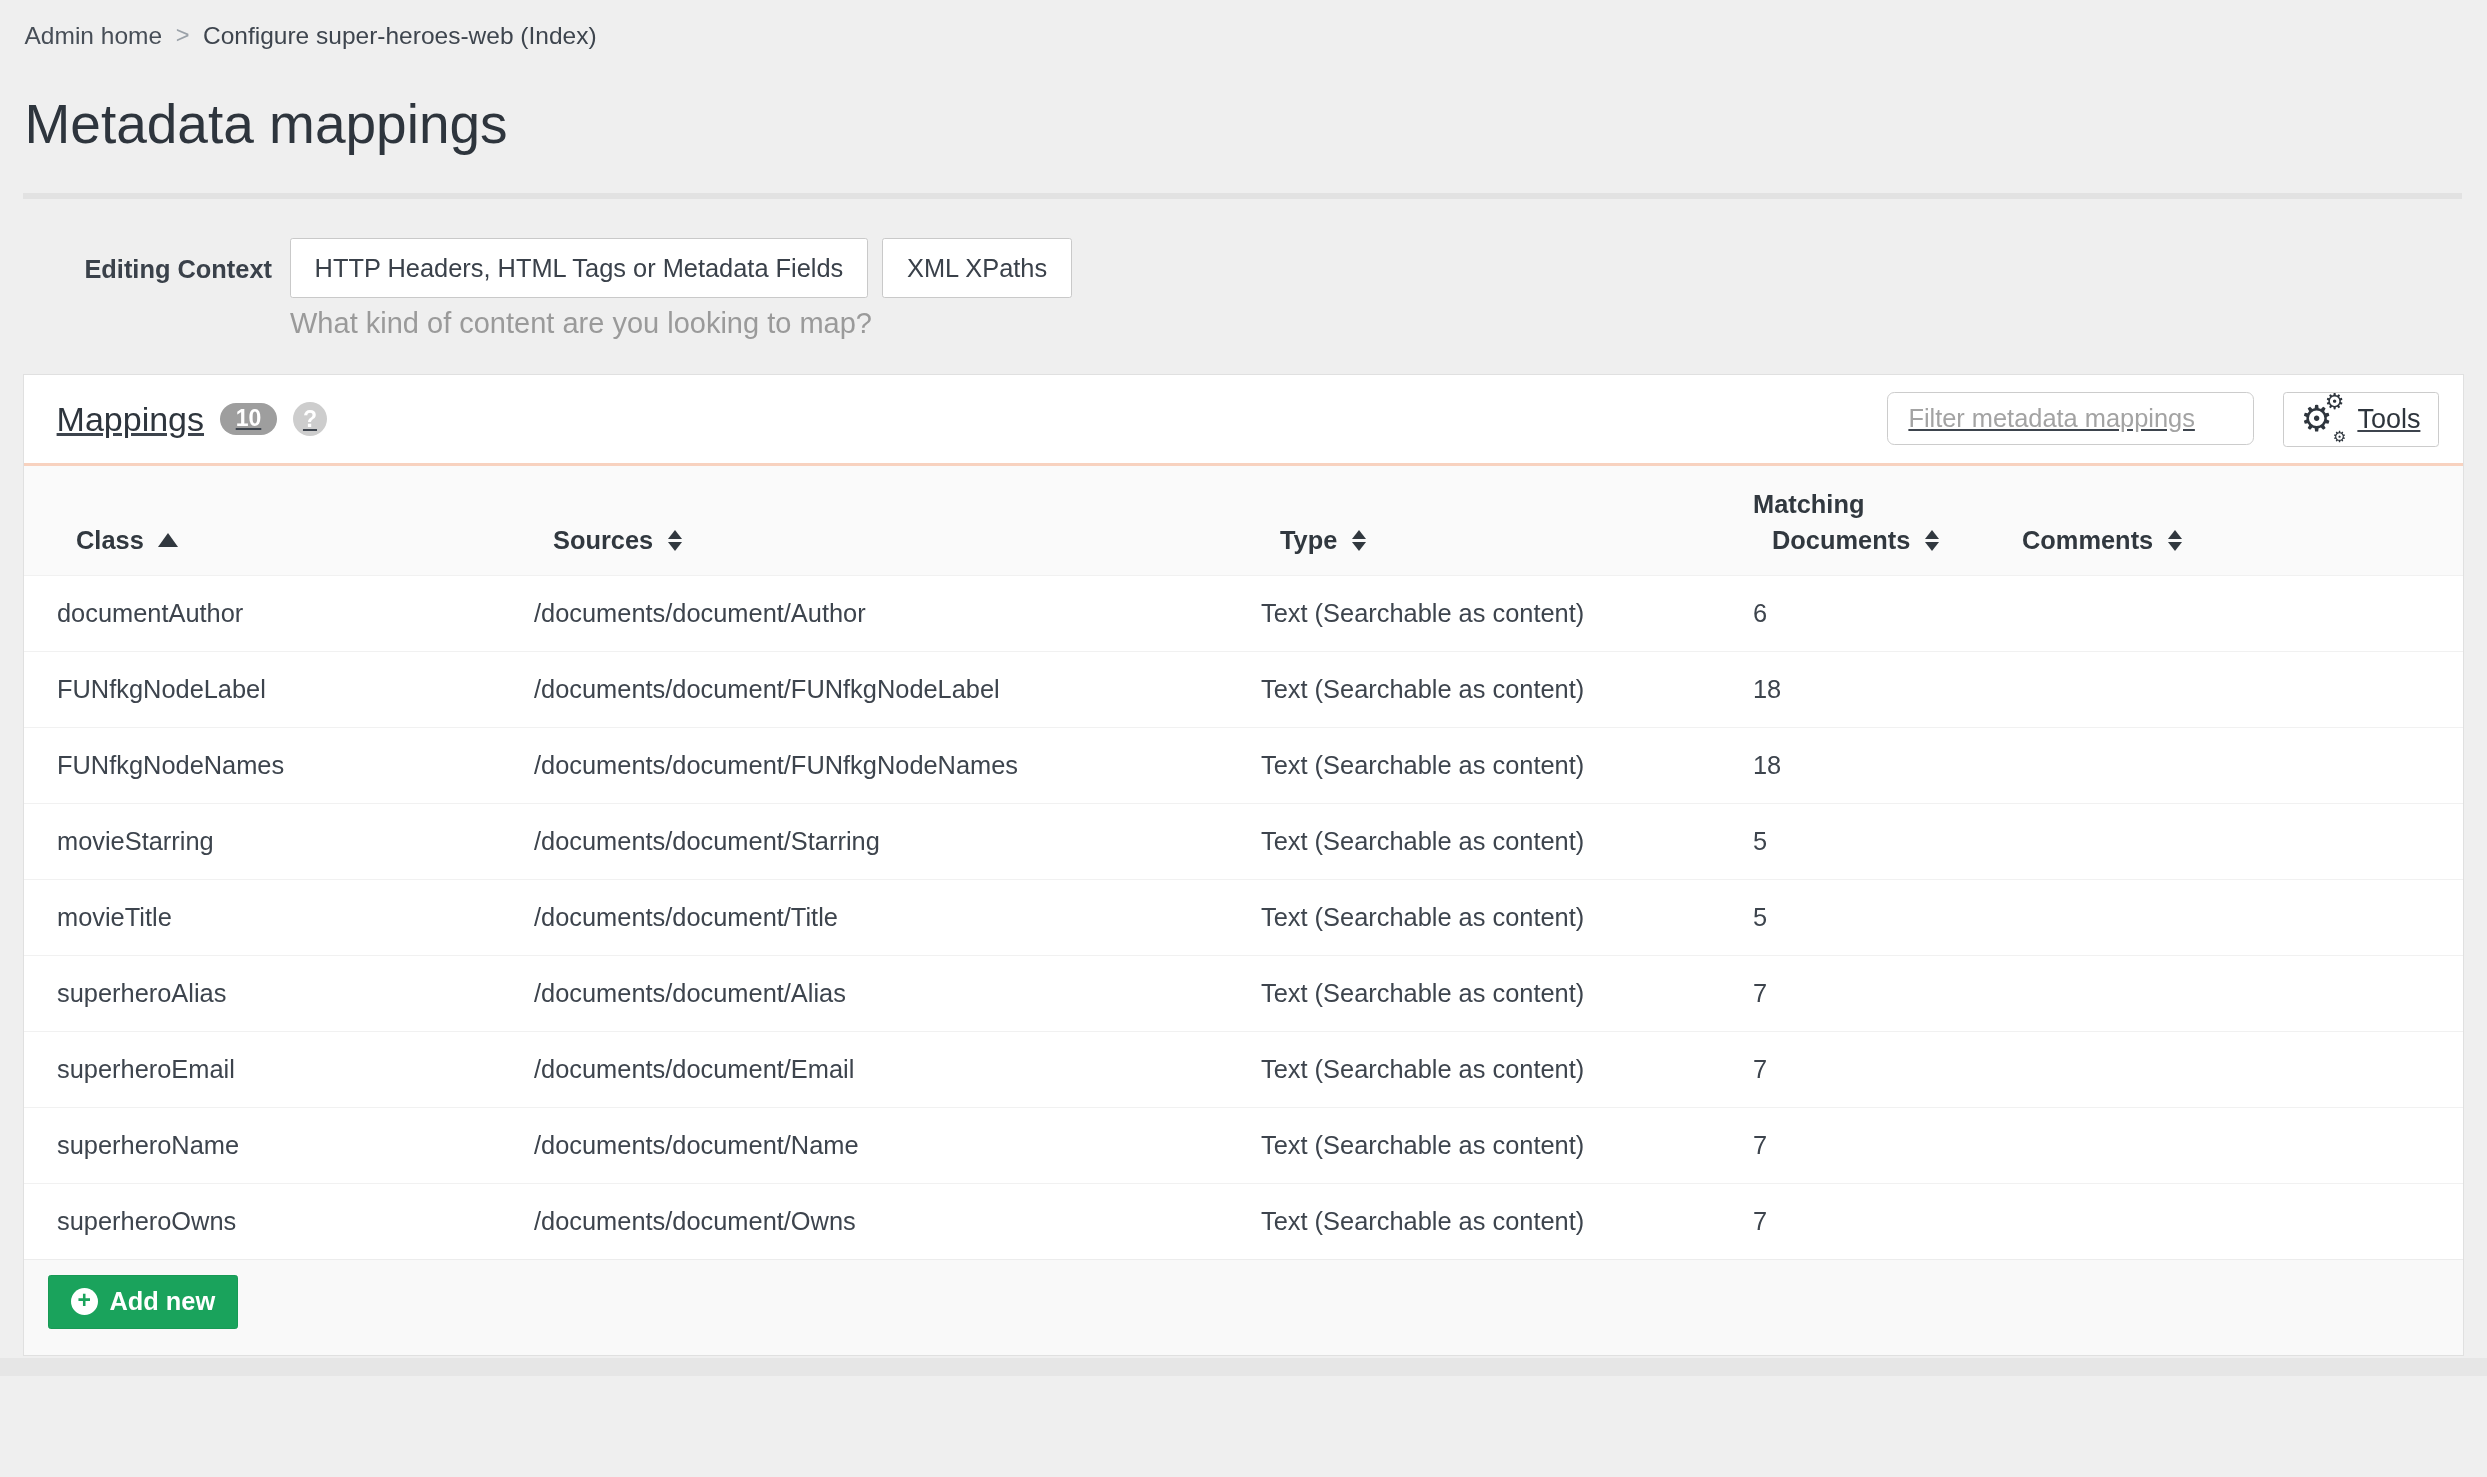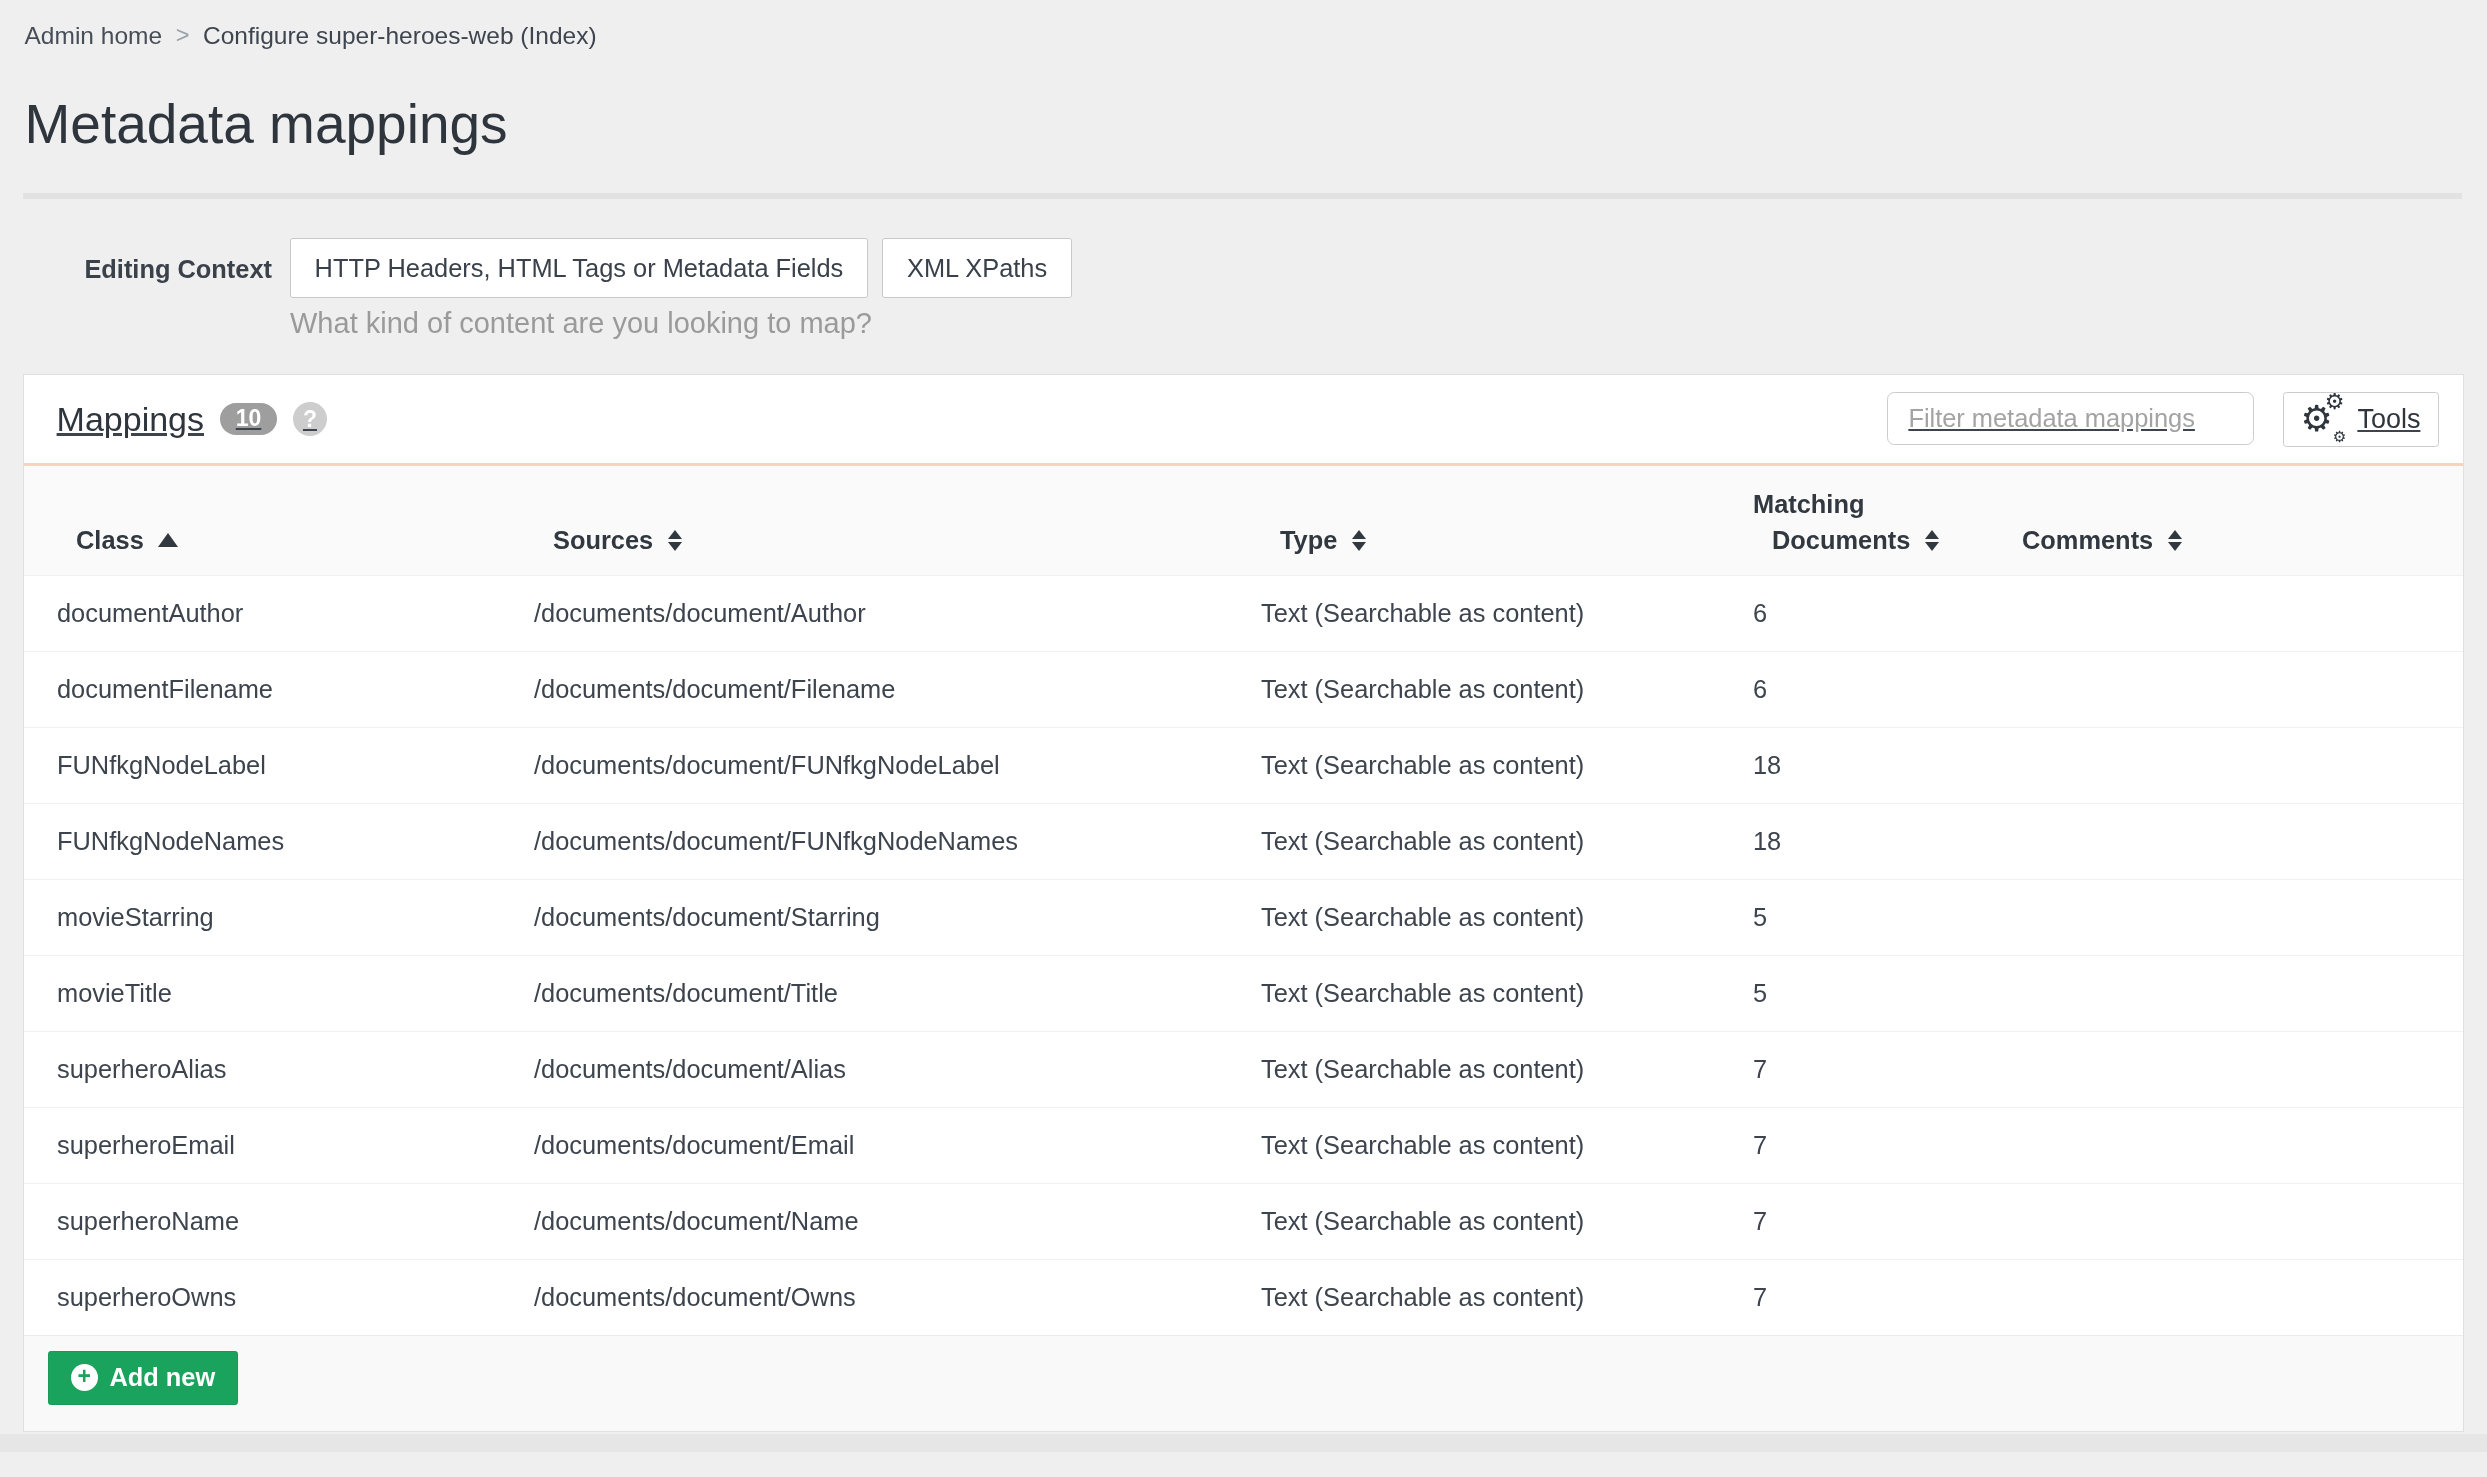--- a/index.html
+++ b/index.html
@@ -167,27 +167,20 @@
     </thead>
     <tbody>
       <tr>
         <td>documentAuthor</td>
         <td>/documents/document/Author</td>
         <td>Text (Searchable as content)</td>
         <td>6</td>
         <td></td>
       </tr>
       <tr>
-        <td>documentFilename</td>
-        <td>/documents/document/Filename</td>
-        <td>Text (Searchable as content)</td>
-        <td>6</td>
-        <td></td>
-      </tr>
-      <tr>
         <td>FUNfkgNodeLabel</td>
         <td>/documents/document/FUNfkgNodeLabel</td>
         <td>Text (Searchable as content)</td>
         <td>18</td>
         <td></td>
       </tr>
       <tr>
         <td>FUNfkgNodeNames</td>
         <td>/documents/document/FUNfkgNodeNames</td>
         <td>Text (Searchable as content)</td>

